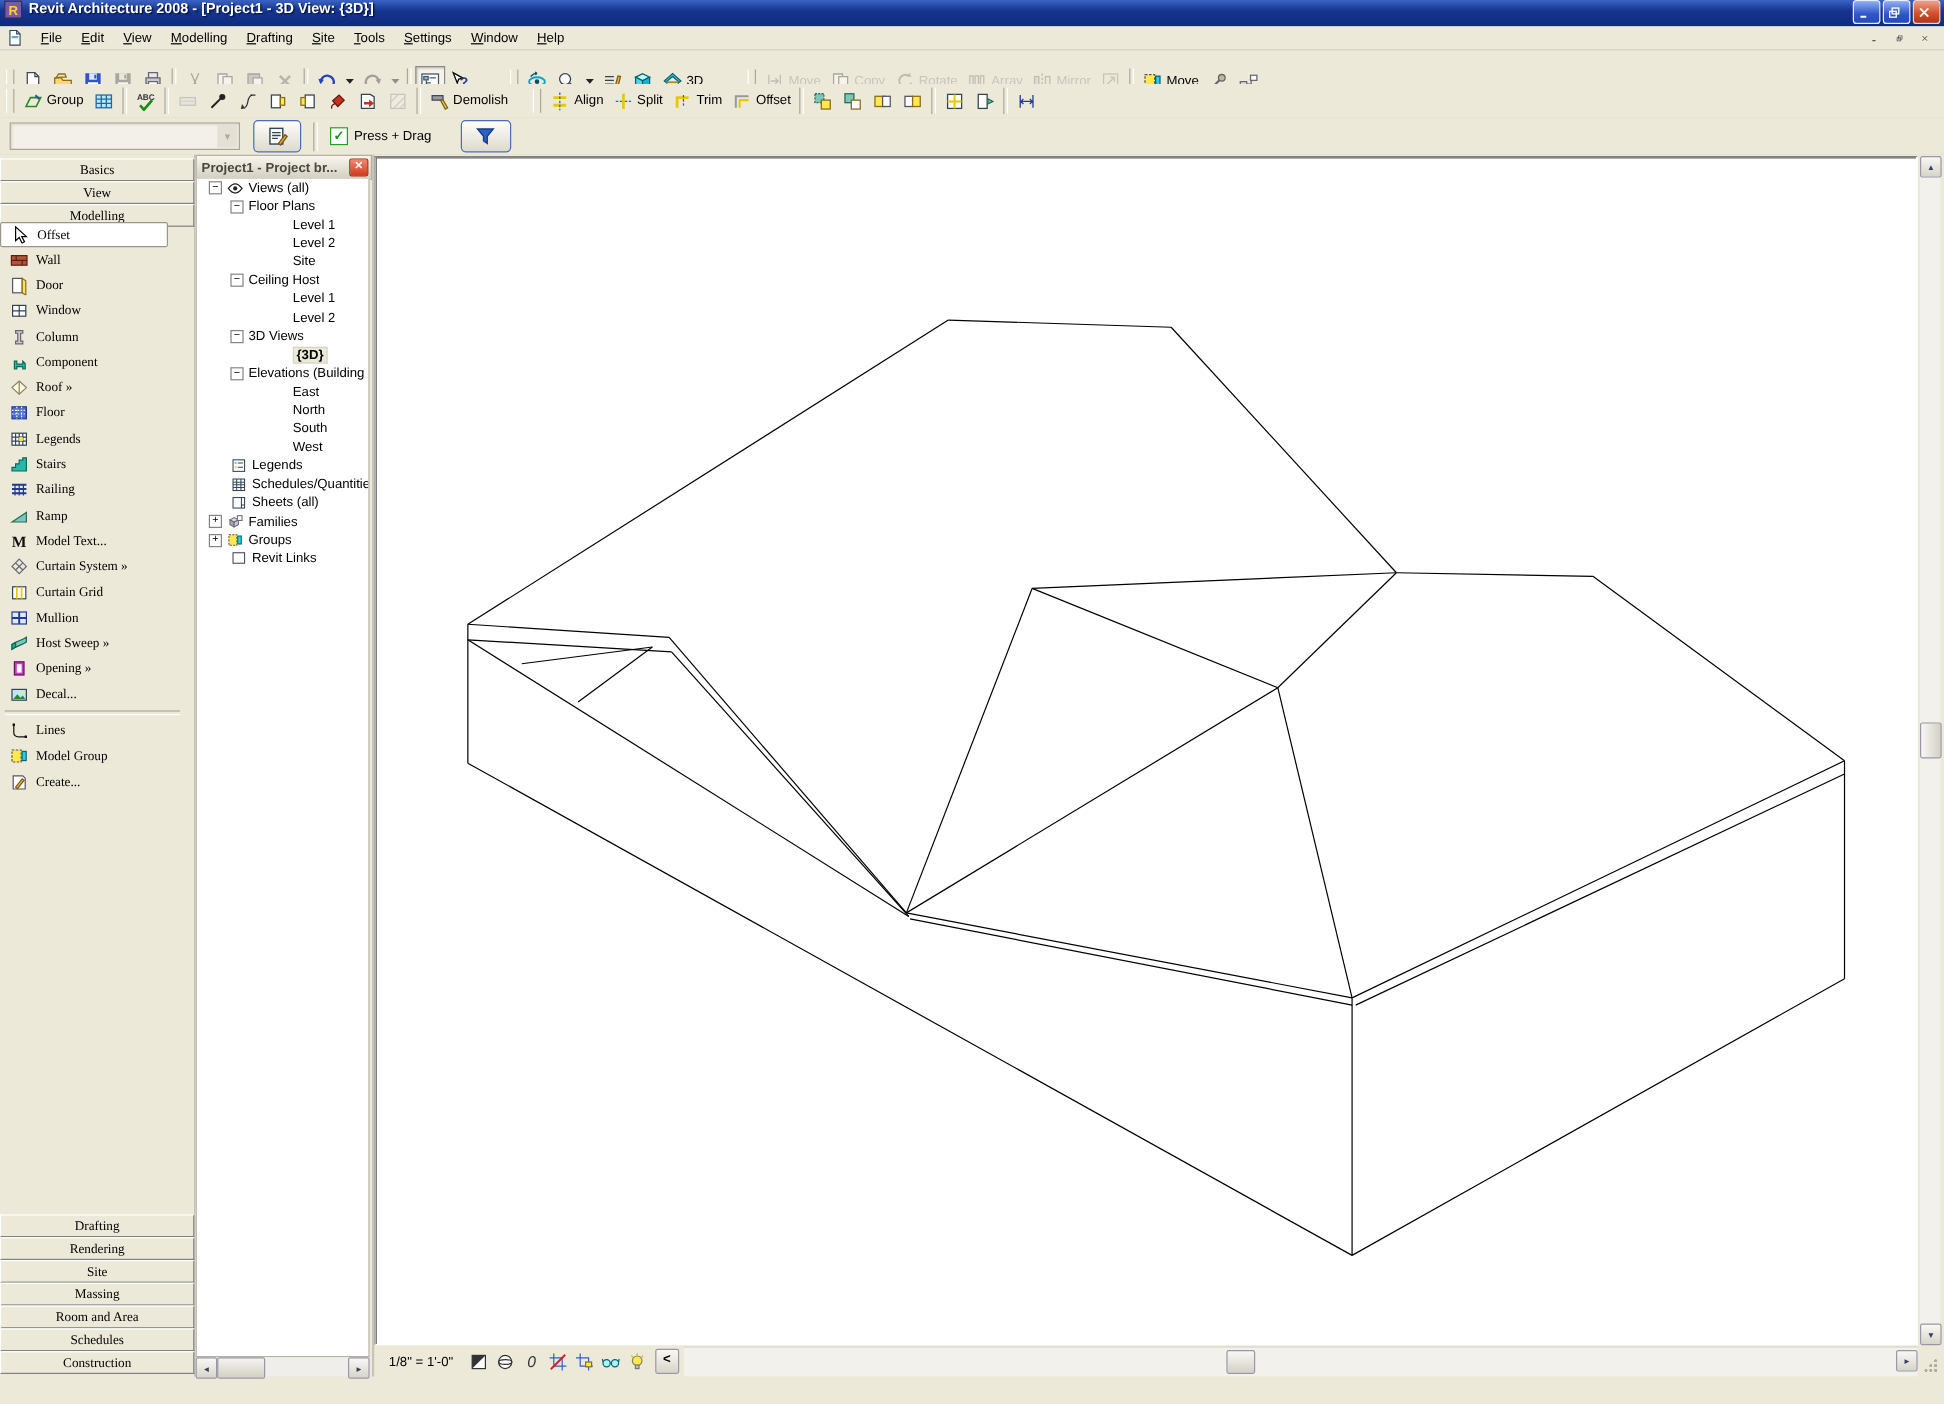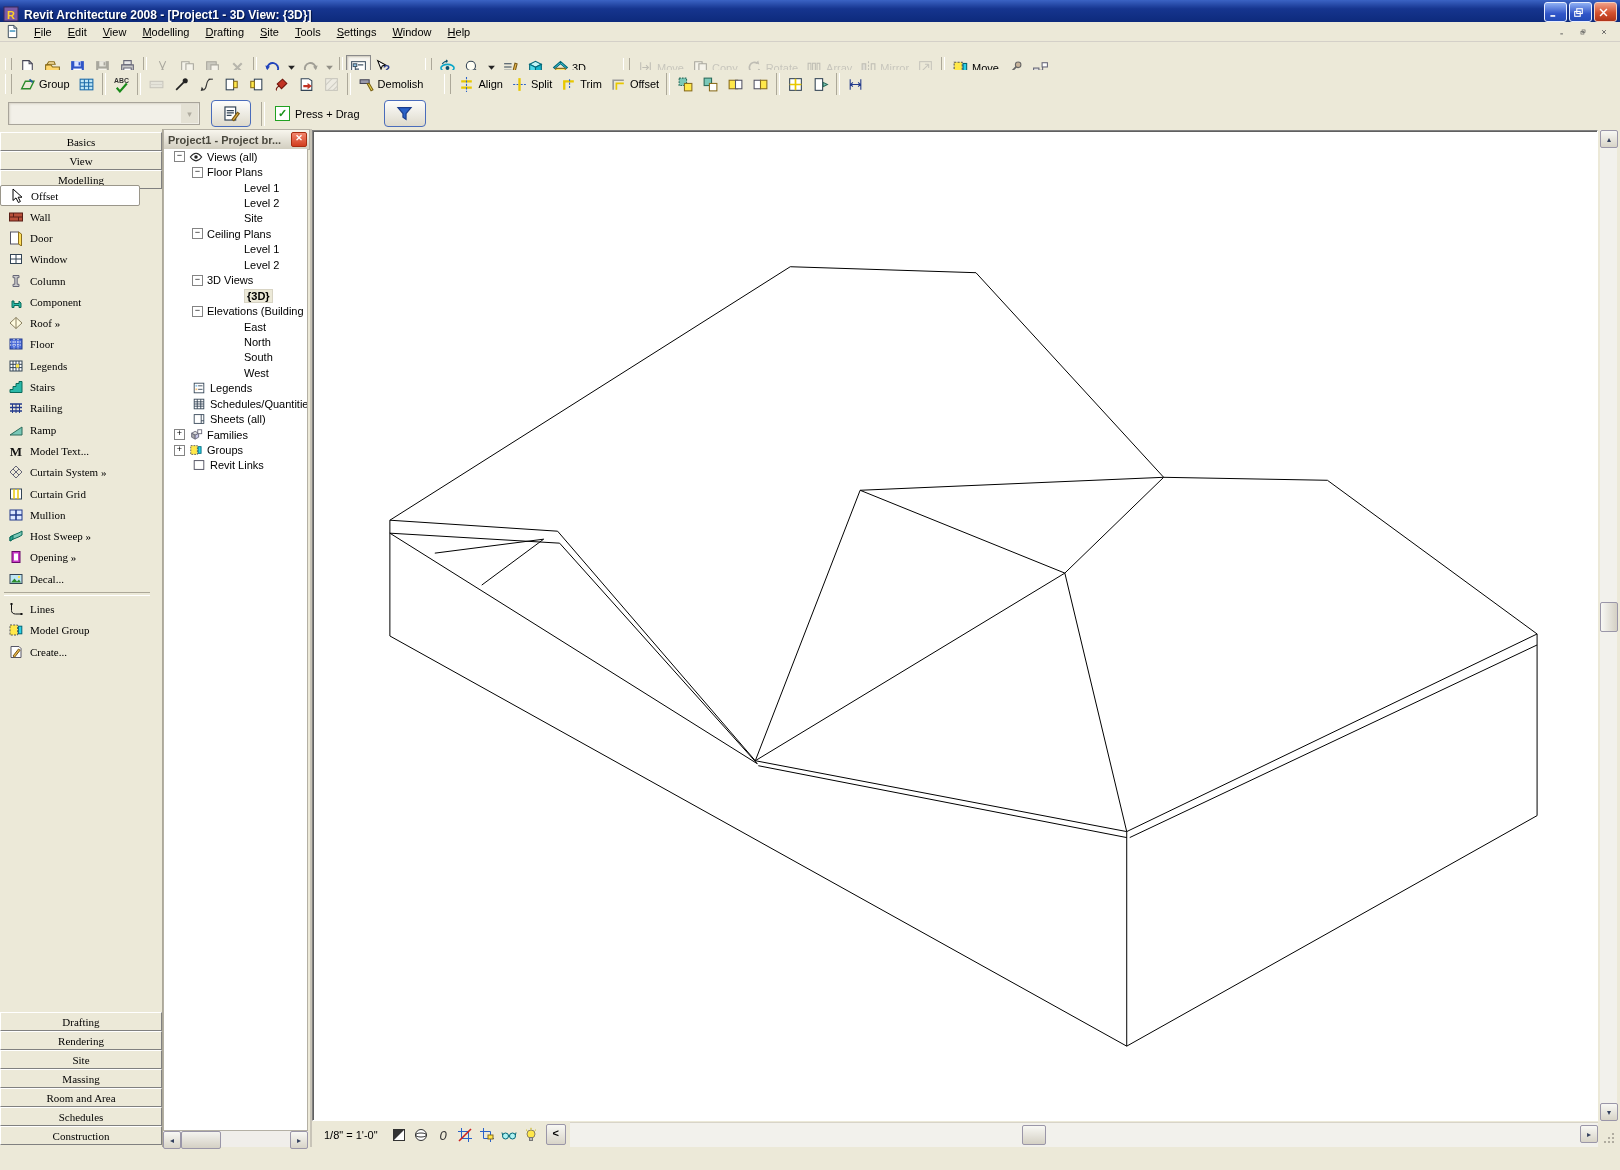--- a/index.html
+++ b/index.html
@@ -1,18 +1,18 @@
 <!DOCTYPE html>
 <html><head>
 <meta charset="utf-8">
 <style>
   html,body{margin:0;padding:0;background:#9a9890;}
   .app{position:relative;width:1620px;height:1170px;background:#ece9d8;font-family:"Liberation Sans",sans-serif;font-size:11px;color:#000;overflow:hidden;user-select:none;}
   
-  .titlebar{position:absolute;left:0;top:0;right:0;height:22px;background:linear-gradient(180deg,#3b63c4 0%,#16358f 40%,#0d2a7c 100%);display:flex;align-items:flex-end;padding:0 3px;color:#fff;}
+  .titlebar{position:absolute;left:0;top:0;right:0;height:22px;background:linear-gradient(180deg,#3b63c4 0%,#16358f 40%,#0d2a7c 100%);display:flex;align-items:flex-start;padding:0 3px;color:#fff;}
   .titlebar .ic{width:16px;height:16px;margin-right:5px;}
   .title-text{font-weight:bold;font-size:12px;text-shadow:1px 1px 1px #00113a;white-space:nowrap;}
   .win-btns{margin-left:auto;display:flex;gap:2px;}
   .wbtn{width:21px;height:18px;border-radius:3px;border:1px solid #e8eeff;background:linear-gradient(180deg,#8fb0f4,#3055c8 60%,#234bb8);display:flex;align-items:center;justify-content:center;}
   .wbtn .ic{width:11px;height:11px;}
   .wbtn.close{background:linear-gradient(180deg,#f0a088,#d4512e 55%,#b03418);border-color:#f4d0c0;}
   
   .menubar{position:absolute;left:0;top:22px;right:0;height:19px;background:#ece9d8;border-bottom:1px solid #d4d0c8;display:flex;align-items:center;}
   .menubar .ic{width:15px;height:15px;margin:0 6px 0 5px;}
   .mitem{padding:2px 8px;white-space:nowrap;}
@@ -1042,21 +1042,21 @@
             <span class="tlabel">Level 1</span>
           </div>
           <div class="trow lv2">
             <span class="tlabel">Level 2</span>
           </div>
           <div class="trow lv2">
             <span class="tlabel">Site</span>
           </div>
           <div class="trow lv1">
             <span class="expander">−</span>
-            <span class="tlabel">Ceiling Plans</span>
+            <span class="tlabel">Ceiling Host</span>
           </div>
           <div class="trow lv2">
             <span class="tlabel">Level 1</span>
           </div>
           <div class="trow lv2">
             <span class="tlabel">Level 2</span>
           </div>
           <div class="trow lv1">
             <span class="expander">−</span>
             <span class="tlabel">3D Views</span>

